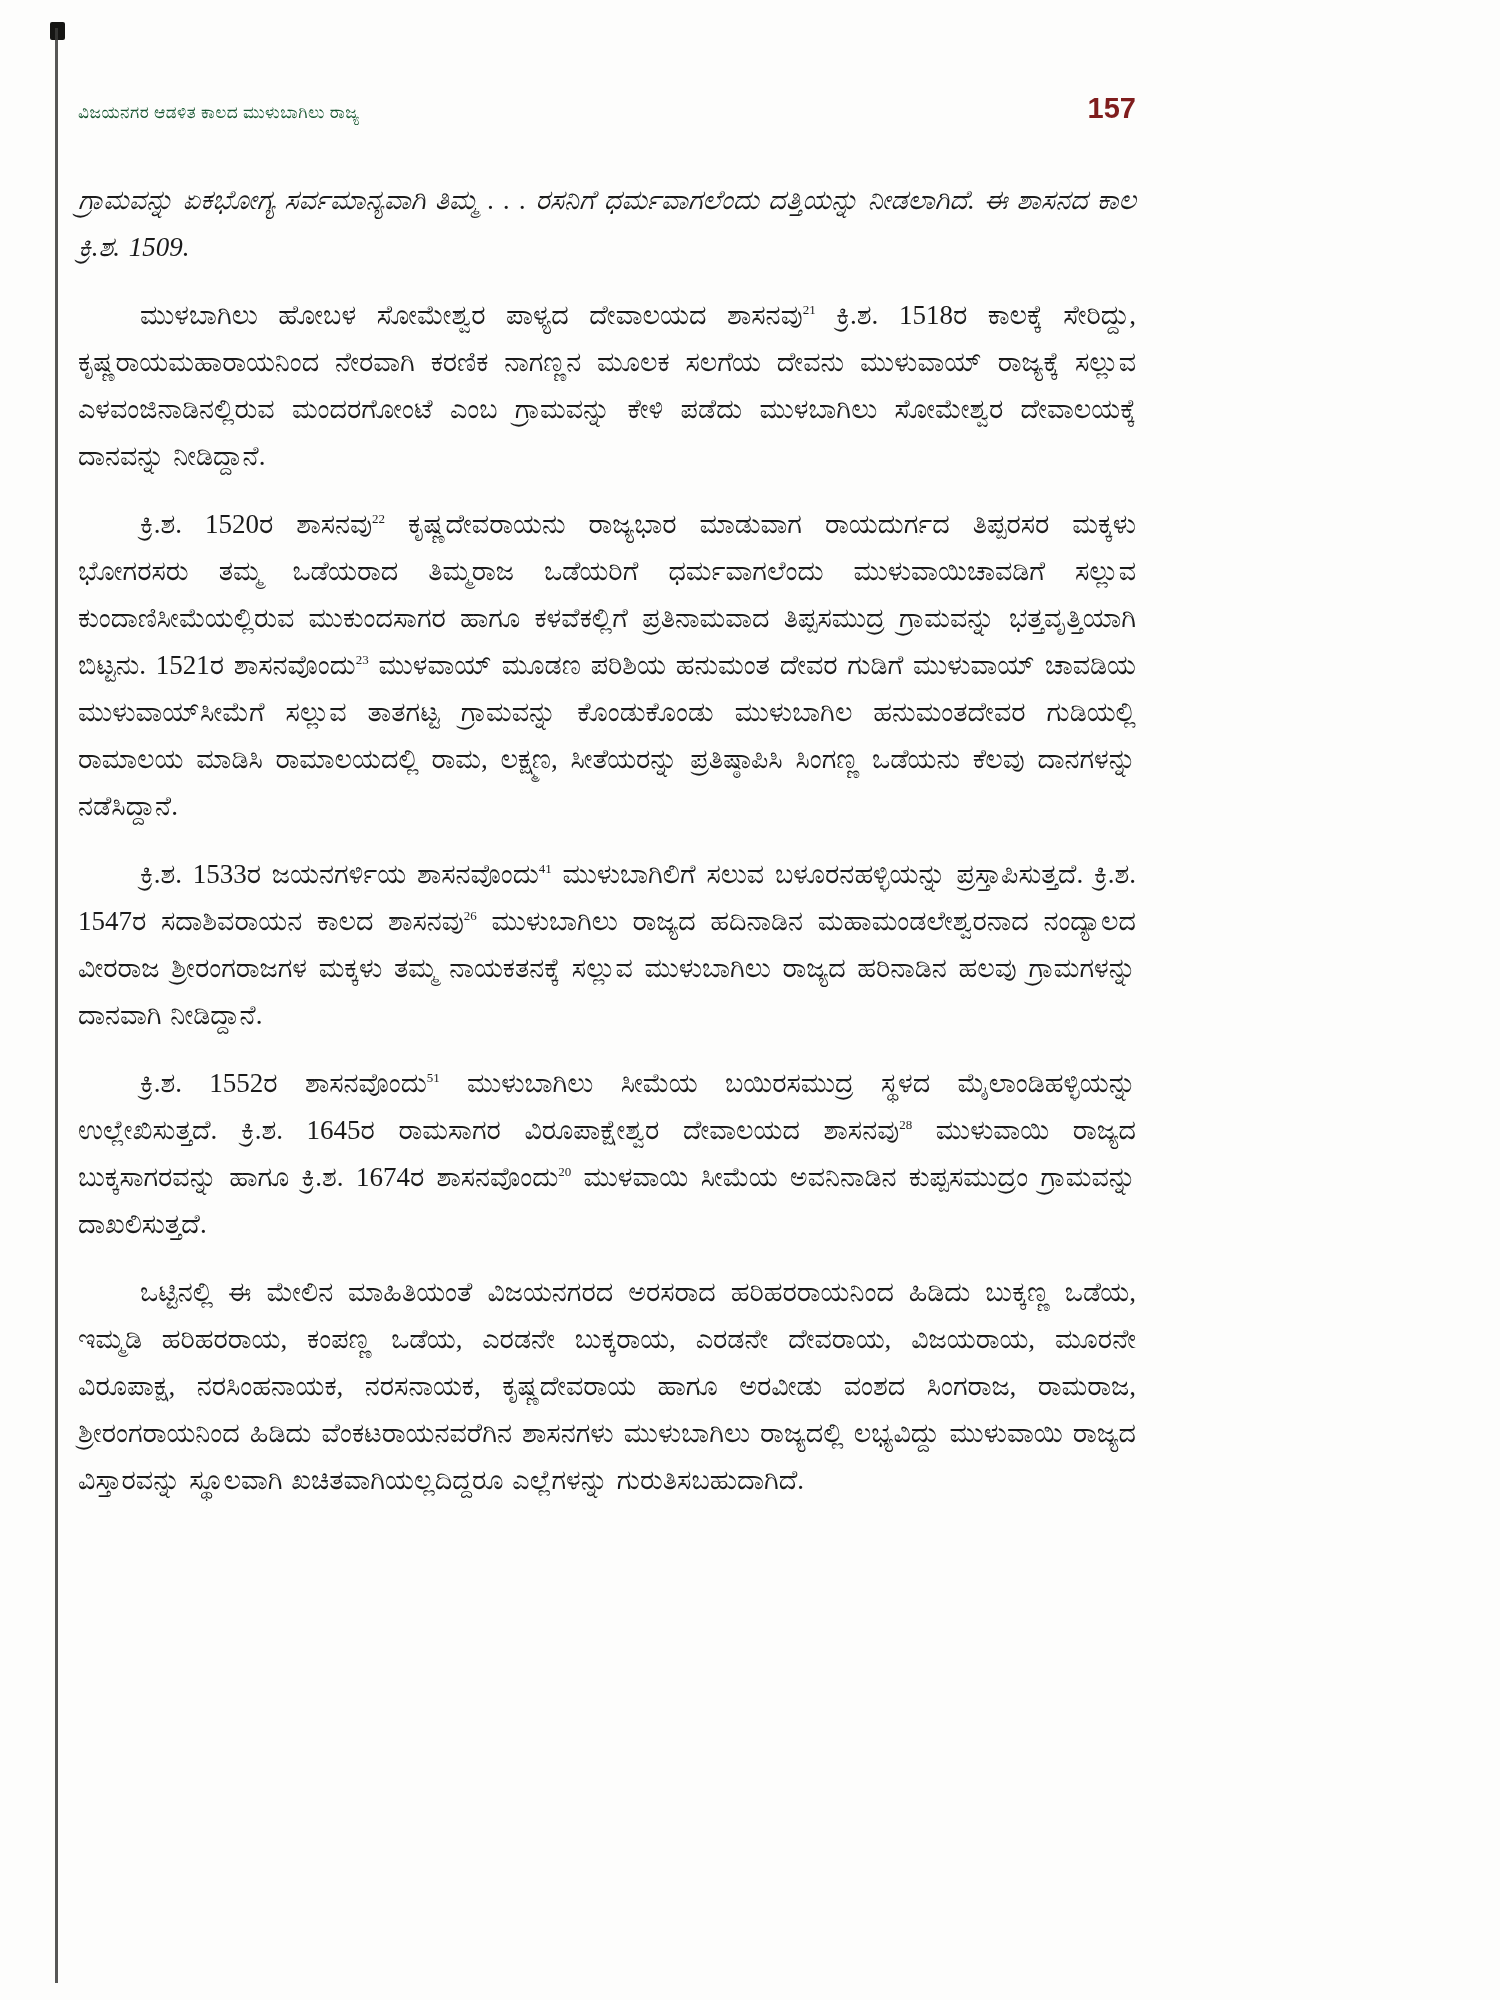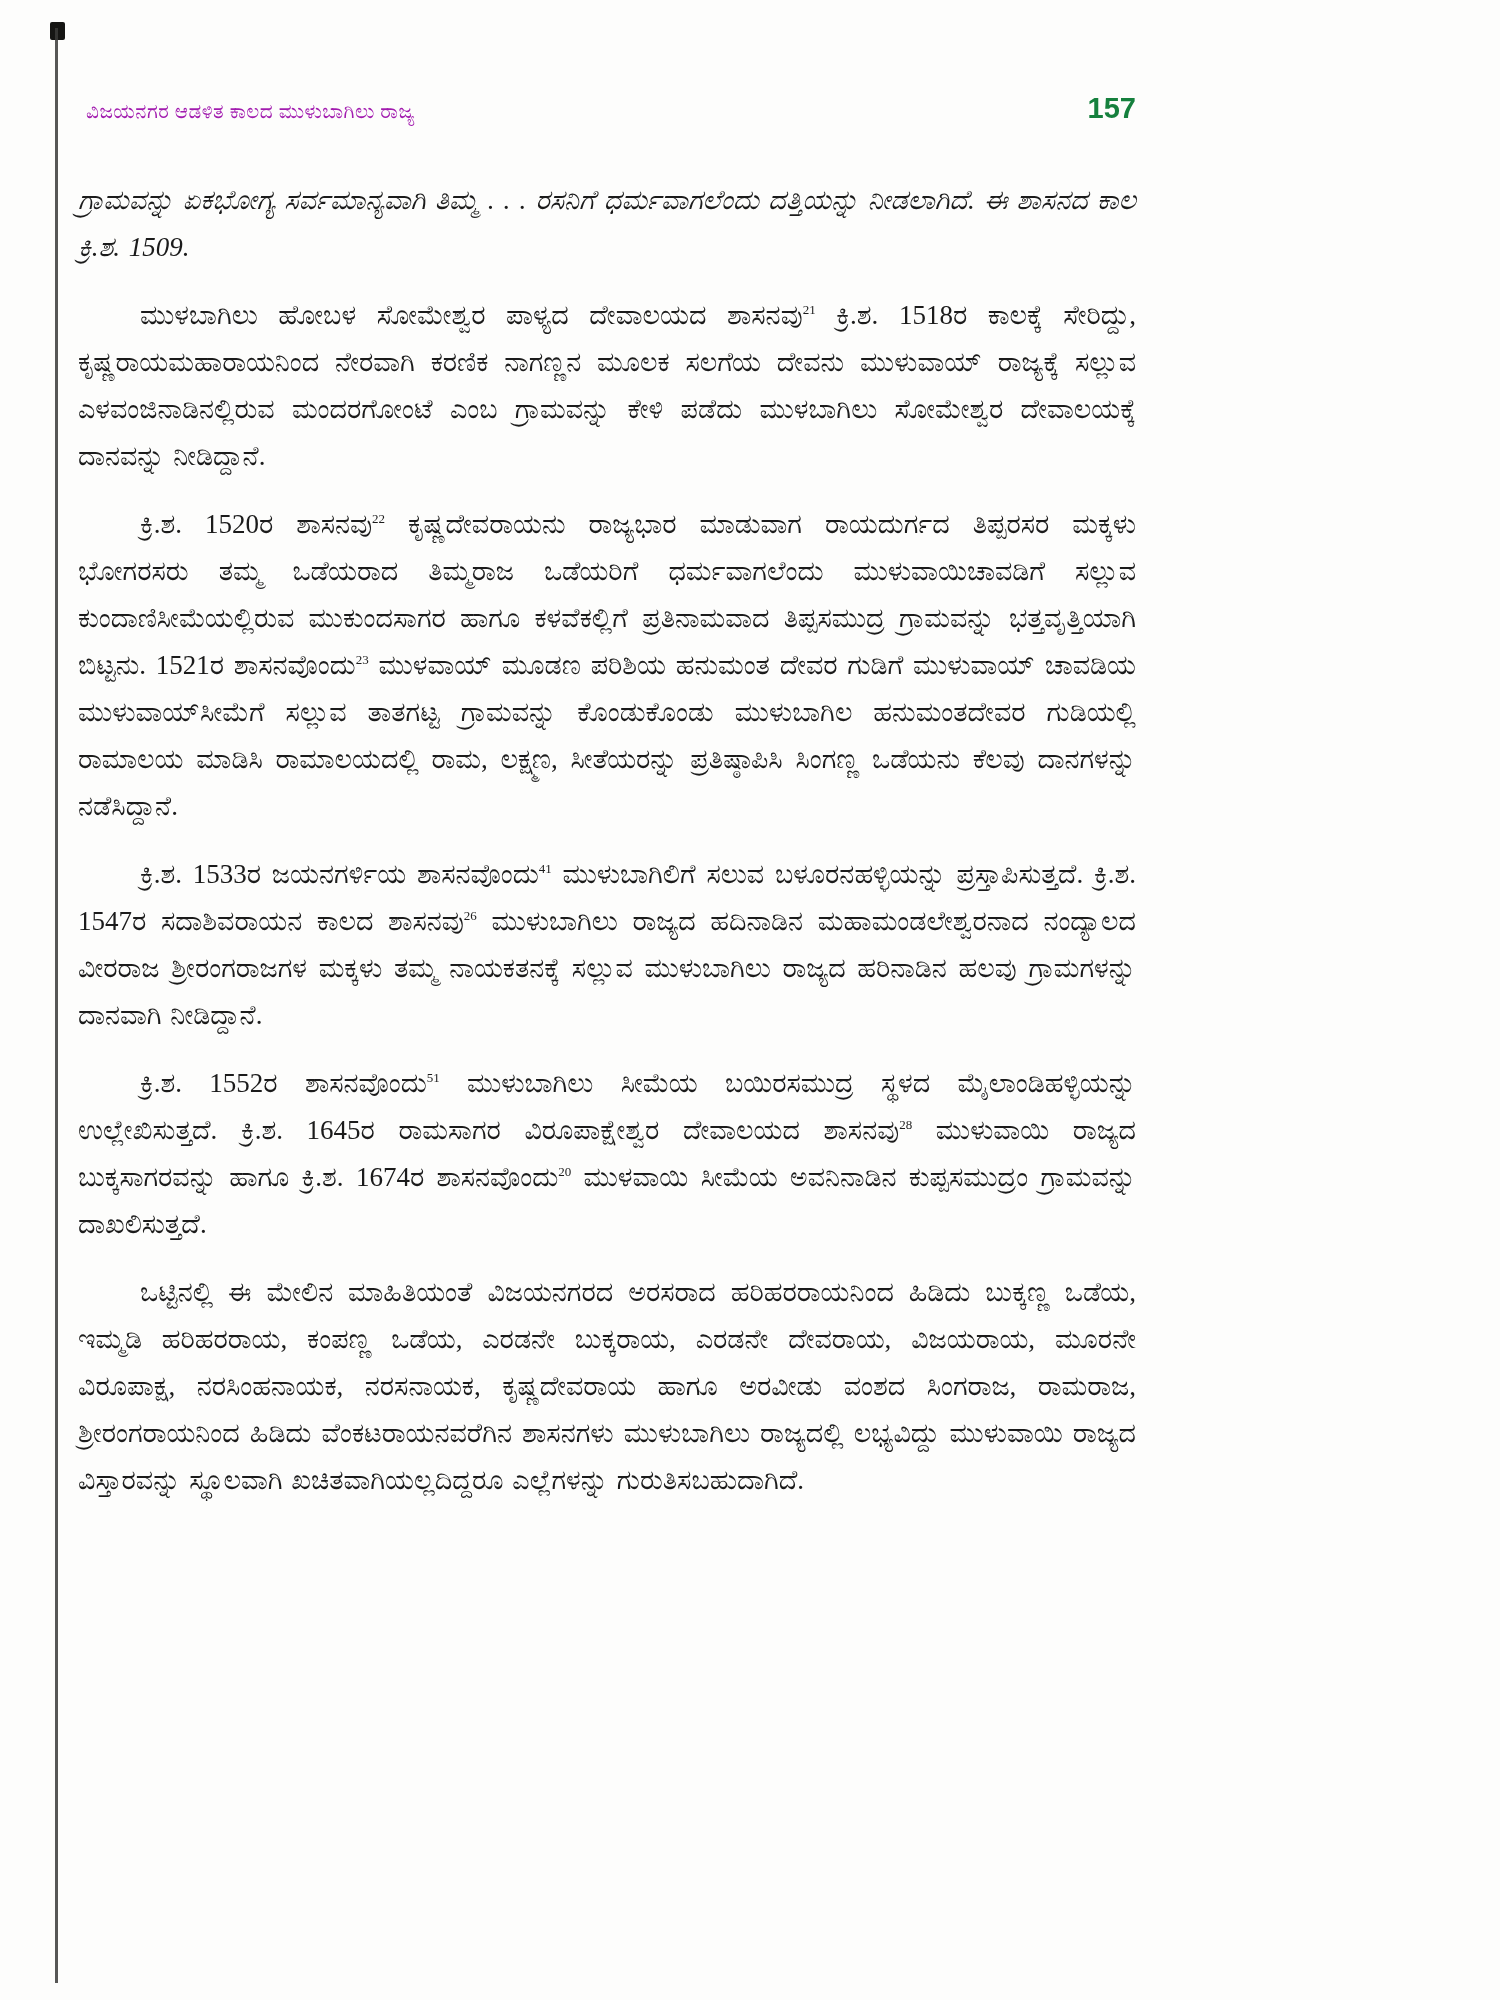--- a/index.html
+++ b/index.html
@@ -41,29 +41,28 @@
     top: 92px;
     width: 1058px;
   }
   .header-row {
     display: flex;
     justify-content: space-between;
     align-items: baseline;
     margin-bottom: 52px;
   }
   .running-title {
-    font-size: 20px;
+    font-size: 17px;
     letter-spacing: 0.5px;
-    color: #a21caf;
-    margin-left: 8px;
+    color: #14532d;
   }
   .page-number {
     font-size: 29px;
     font-weight: 700;
-    color: #15803d;
+    color: #7f1d1d;
     font-family: "Liberation Sans", sans-serif;
   }
   .body-text p.para {
     font-size: 27px;
     line-height: 47px;
     text-align: justify;
     margin: 0 0 21px 0;
     text-indent: 62px;
     word-spacing: 2px;
   }

